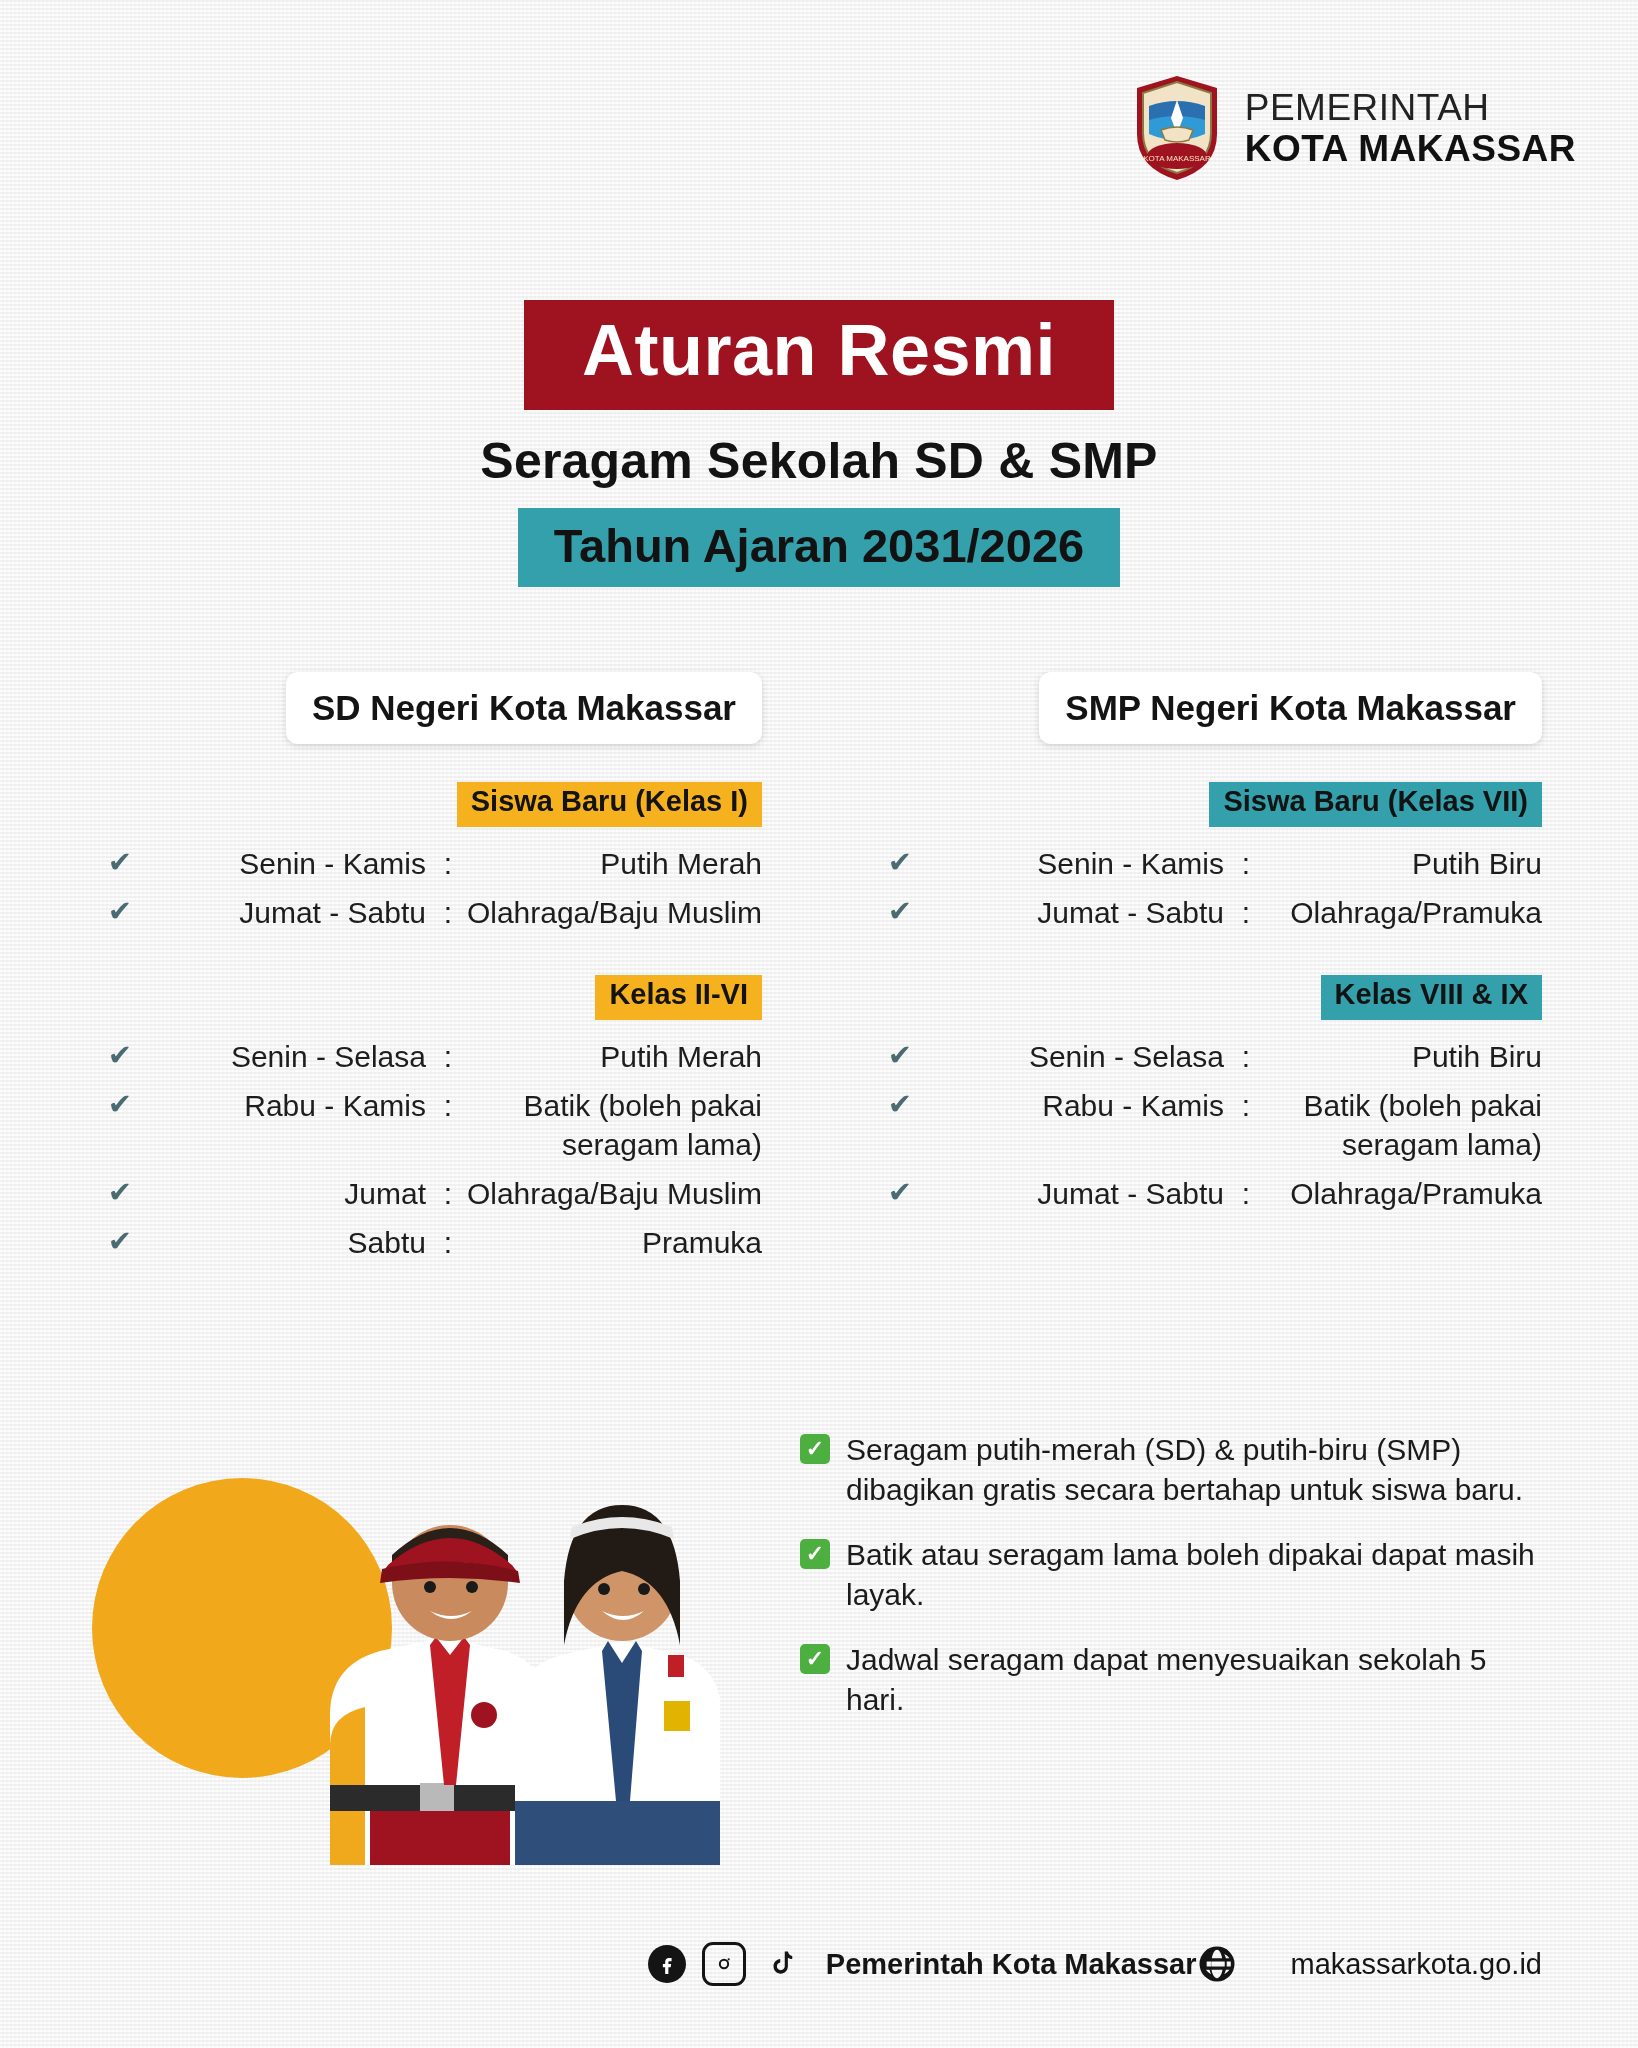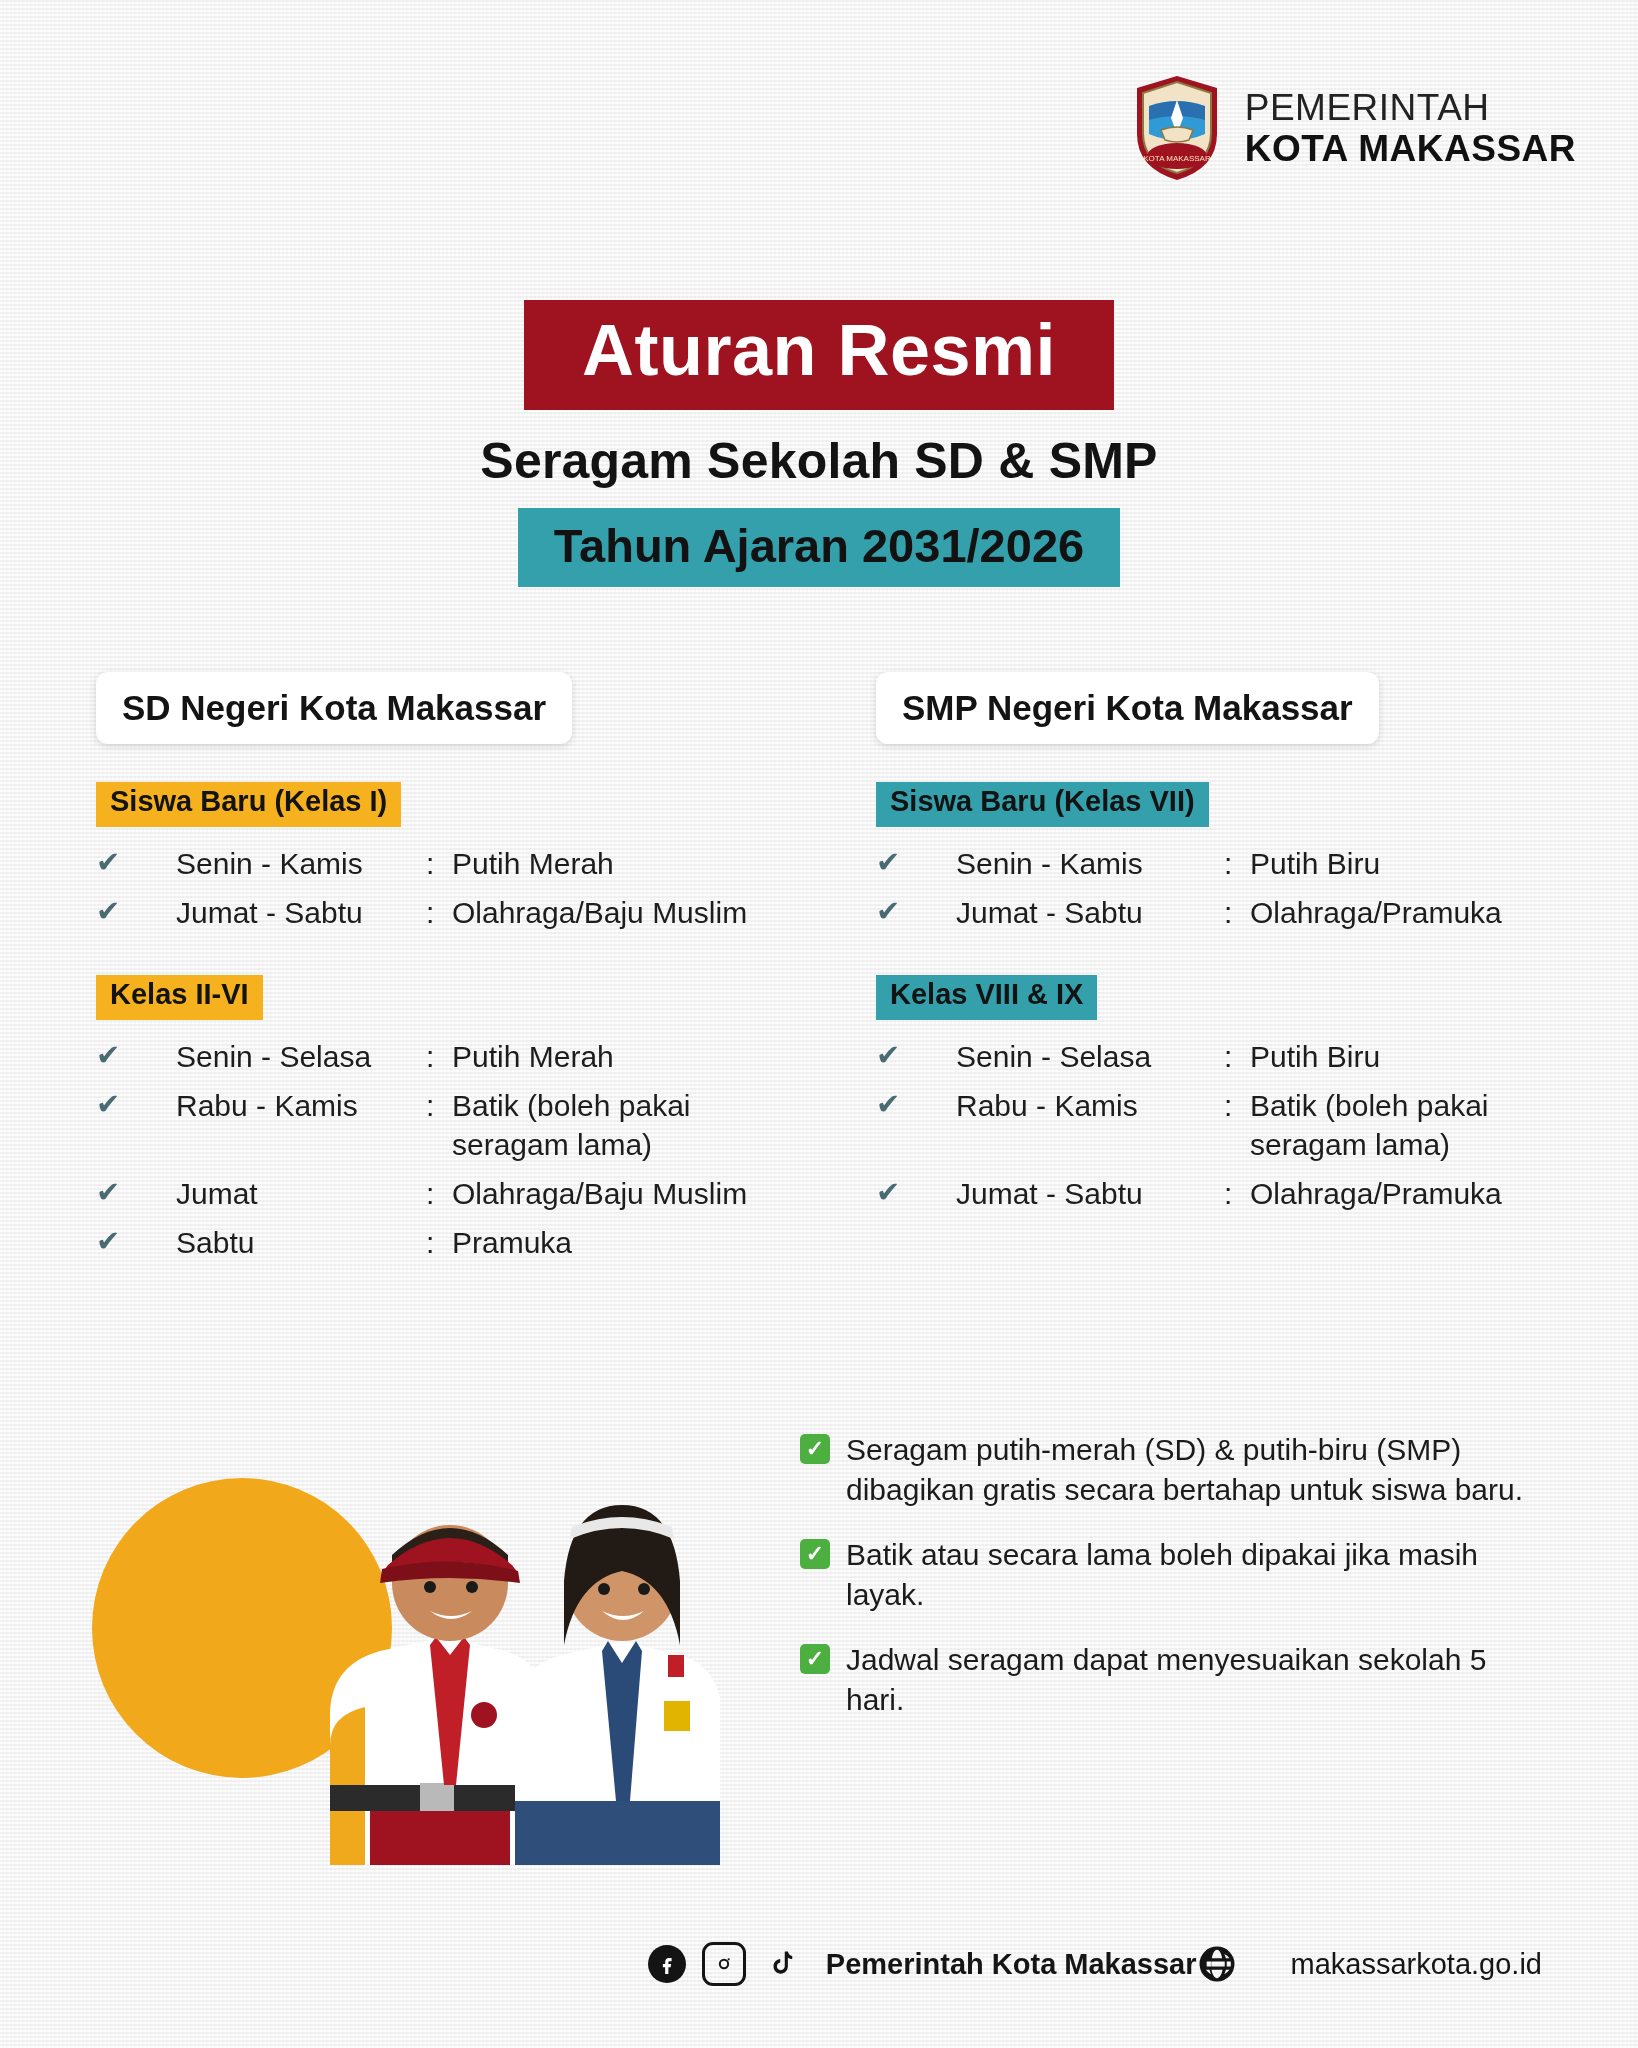--- a/index.html
+++ b/index.html
@@ -92,21 +92,21 @@
 
   
   .columns {
     position: absolute;
     top: 672px;
     left: 96px;
     right: 96px;
     display: flex;
     gap: 114px;
   }
-  .col { width: 690px; }
+  .col { width: 690px; text-align: right; }
   .col-title {
     display: inline-block;
     background: #ffffff;
     border-radius: 12px;
     box-shadow: 0 2px 7px rgba(0,0,0,0.14);
     font-size: 35px;
     font-weight: bold;
     color: #141414;
     padding: 16px 26px;
   }
@@ -432,21 +432,21 @@
     <div class="note">
       <div class="note-check">
           <div class="box">✓</div>
         </div>
       <div class="note-text">Seragam putih-merah (SD) &amp; putih-biru (SMP) dibagikan gratis secara bertahap untuk siswa baru.</div>
     </div>
     <div class="note">
       <div class="note-check">
           <div class="box">✓</div>
         </div>
-      <div class="note-text">Batik atau secara lama boleh dipakai jika masih layak.</div>
+      <div class="note-text">Batik atau seragam lama boleh dipakai dapat masih layak.</div>
     </div>
     <div class="note">
       <div class="note-check">
           <div class="box">✓</div>
         </div>
       <div class="note-text">Jadwal seragam dapat menyesuaikan sekolah 5 hari.</div>
     </div>
   </div>
 
   <div class="footer">

